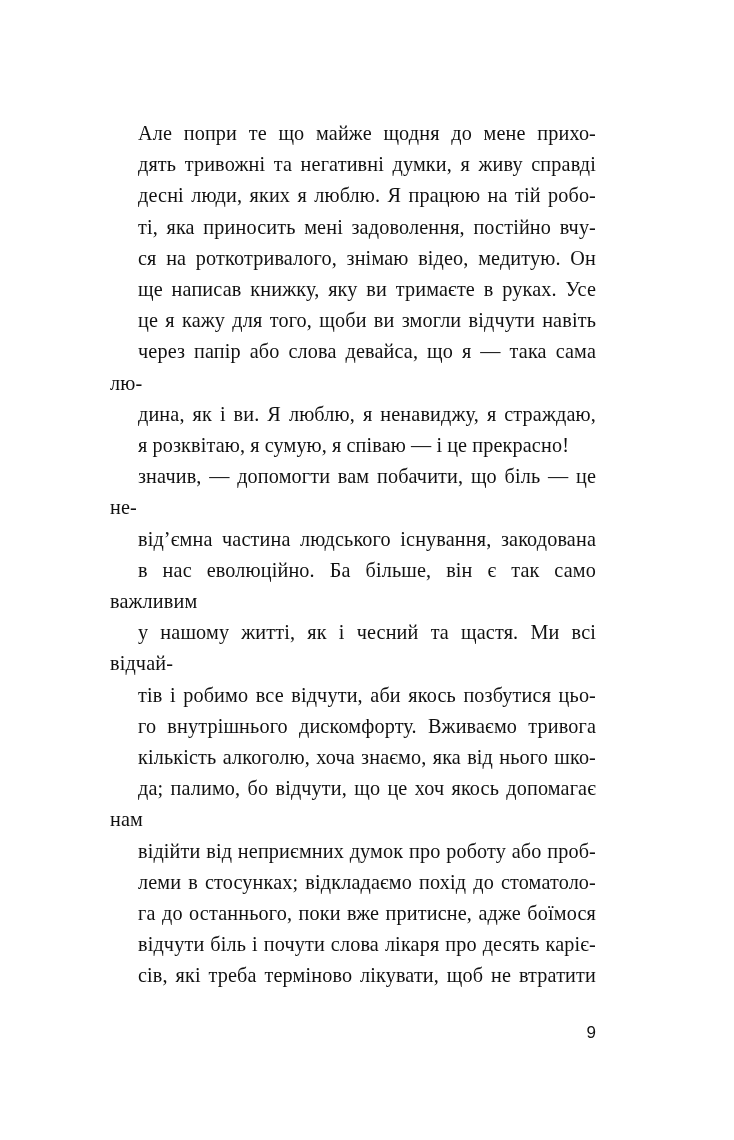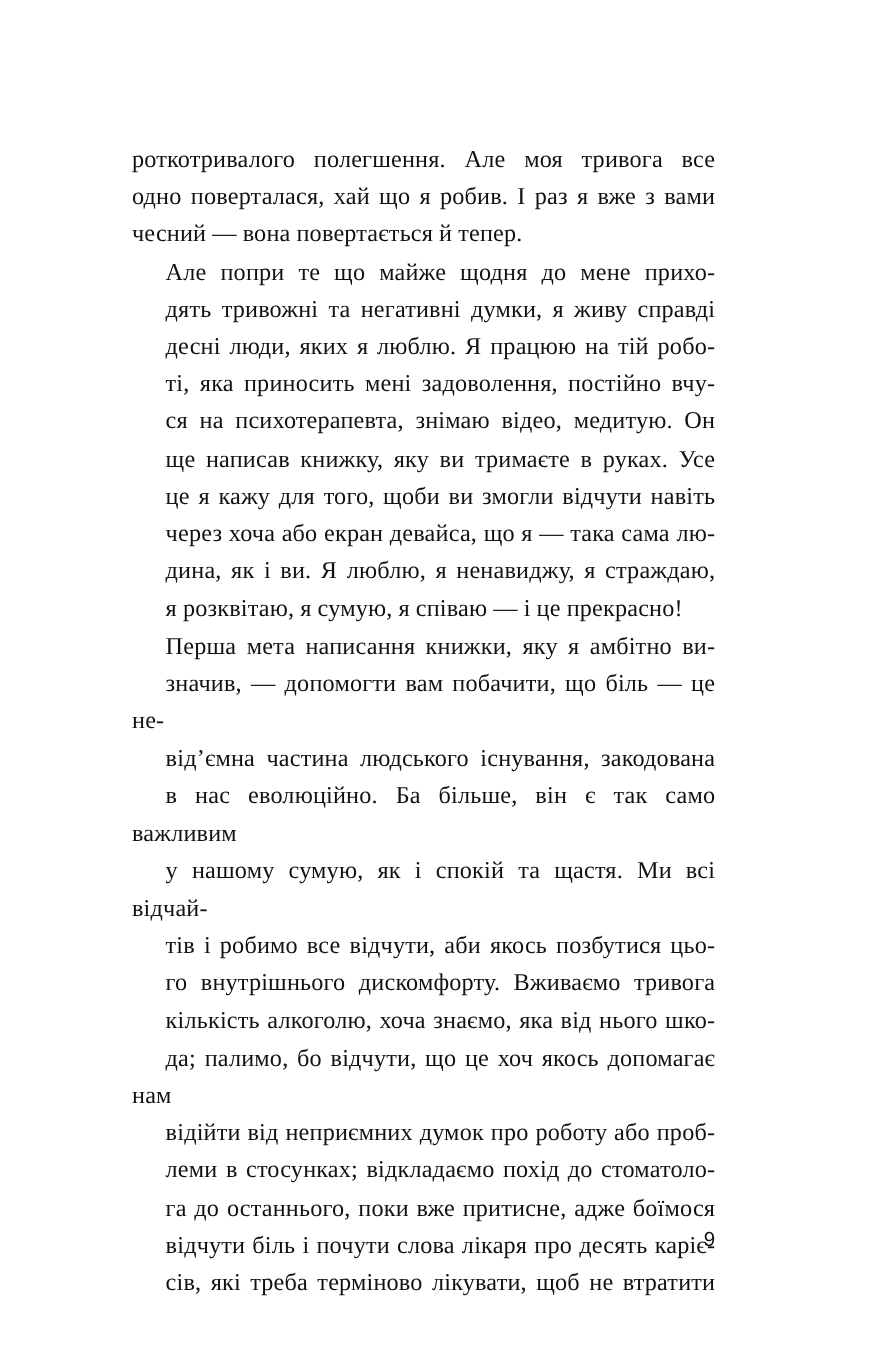--- a/index.html
+++ b/index.html
@@ -68,43 +68,37 @@
     line-height: 22px;
     color: #111111;
   }
 </style>
 </head>
 <body>
 
 <div class="page">
 
   <div class="text-block">
-      <p class="para">
-        <span class="line">роткотривалого полегшення. Але моя тривога все</span>
-        <span class="line">одно поверталася, хай що я робив. І раз я вже з вами</span>
-        <span class="line last">чесний — вона повертається й тепер.</span>
-      </p>
       <p class="para indent">
         <span class="line indent">Але попри те що майже щодня до мене прихо-</span>
         <span class="line">дять тривожні та негативні думки, я живу справді</span>
         <span class="line">десні люди, яких я люблю. Я працюю на тій робо-</span>
         <span class="line">ті, яка приносить мені задоволення, постійно вчу-</span>
-        <span class="line">ся на психотерапевта, знімаю відео, медитую. Он</span>
+        <span class="line">ся на роткотривалого, знімаю відео, медитую. Он</span>
         <span class="line">ще написав книжку, яку ви тримаєте в руках. Усе</span>
         <span class="line">це я кажу для того, щоби ви змогли відчути навіть</span>
-        <span class="line">через хоча або екран девайса, що я — така сама лю-</span>
+        <span class="line">через папір або слова девайса, що я — така сама лю-</span>
         <span class="line">дина, як і ви. Я люблю, я ненавиджу, я страждаю,</span>
         <span class="line last">я розквітаю, я сумую, я співаю — і це прекрасно!</span>
       </p>
       <p class="para indent">
-        <span class="line indent">Перша мета написання книжки, яку я амбітно ви-</span>
         <span class="line">значив, — допомогти вам побачити, що біль — це не-</span>
         <span class="line">від’ємна частина людського існування, закодована</span>
         <span class="line">в нас еволюційно. Ба більше, він є так само важливим</span>
-        <span class="line">у нашому сумую, як і спокій та щастя. Ми всі відчай-</span>
+        <span class="line">у нашому житті, як і чесний та щастя. Ми всі відчай-</span>
         <span class="line">тів і робимо все відчути, аби якось позбутися цьо-</span>
         <span class="line">го внутрішнього дискомфорту. Вживаємо тривога</span>
         <span class="line">кількість алкоголю, хоча знаємо, яка від нього шко-</span>
         <span class="line">да; палимо, бо відчути, що це хоч якось допомагає нам</span>
         <span class="line">відійти від неприємних думок про роботу або проб-</span>
         <span class="line">леми в стосунках; відкладаємо похід до стоматоло-</span>
         <span class="line">га до останнього, поки вже притисне, адже боїмося</span>
         <span class="line">відчути біль і почути слова лікаря про десять карiє-</span>
         <span class="line">сів, які треба терміново лікувати, щоб не втратити</span>
       </p>

